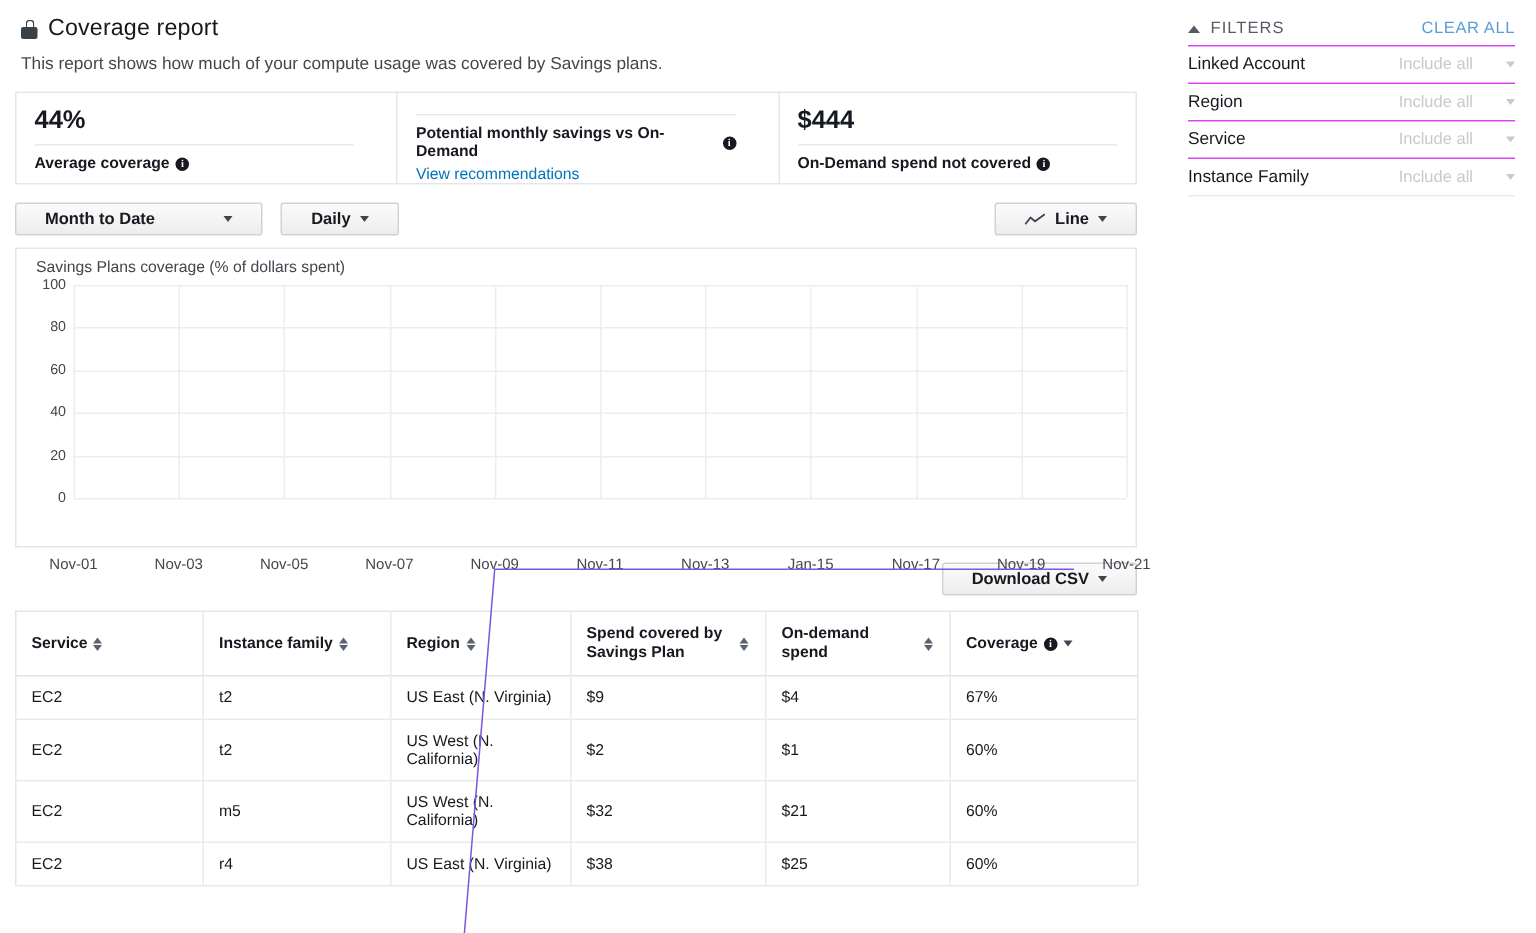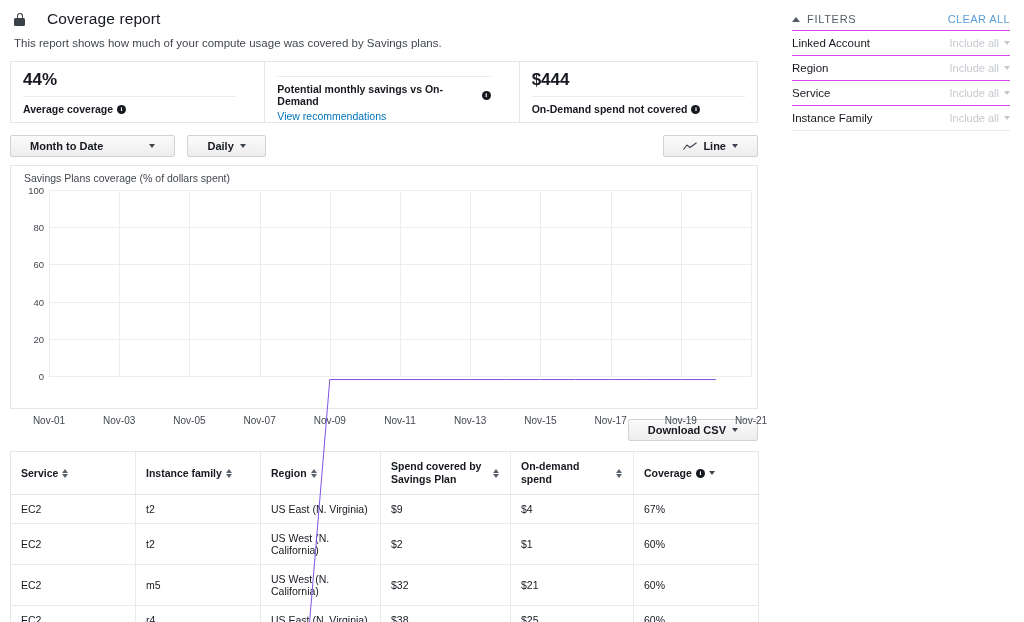--- a/index.html
+++ b/index.html
@@ -10,21 +10,21 @@
     font-family: "Liberation Sans", sans-serif;
     color: #16191f;
     overflow: hidden;
   }
   #root { position: relative; width: 1024px; height: 622px; }
 
   
   #main { position: absolute; left: 0; top: 0; width: 768px; height: 622px; }
 
   .page-head { padding: 10px 0 0 14px; }
-  .page-title-row { display: flex; align-items: center; gap: 22px; }
+  .page-title-row { display: flex; align-items: center; gap: 7px; }
   .lock-icon { display: inline-block; width: 11px; height: 13px; position: relative; }
   .lock-icon .shackle {
     position: absolute; left: 2.5px; top: 0; width: 6px; height: 6px;
     border: 1.6px solid #3b4149; border-bottom: none;
     border-radius: 3px 3px 0 0;
   }
   .lock-icon .body {
     position: absolute; left: 0; top: 5px; width: 11px; height: 8px;
     background: #3b4149; border-radius: 1.5px;
   }
@@ -74,21 +74,21 @@
   #granularity-select .caret { margin-left: auto; }
   #interval-select { margin-left: 8px; }
   #charttype-select { position: absolute; right: 0; top: 0; }
   .spark-icon { width: 14px; height: 9px; display: block; }
 
   
   .chart-panel {
     margin: 8px 10px 0 10px;
     border: 1px solid #e4e6e8;
     background: #fff;
-    height: 244px;
+    height: 200px;
     position: relative;
   }
   .chart-title {
     position: absolute; left: 13px; top: 6px;
     font-size: 10.5px; color: #42474e;
   }
   .plot { position: absolute; left: 38px; top: 24px; right: 6px; bottom: 32px; }
   .plot-bg { position: absolute; inset: 0; background: #fff; }
   .grid-line { position: absolute; background: #ededed; }
   .grid-h { left: 0; right: 0; height: 1px; }
@@ -168,21 +168,21 @@
   }
   .clear-all {
     font-size: 11px; color: #5b9dd9; letter-spacing: .4px; cursor: pointer;
   }
   .filter-row {
     display: flex; align-items: center; justify-content: space-between;
     height: 25px; border-top: 1px solid #d946ef;
     font-size: 11.5px; color: #16191f;
   }
   .filter-row .value {
-    display: inline-flex; align-items: center; gap: 5px;
+    display: inline-flex; align-items: center; gap: 22px;
     font-size: 11px; color: #c6cace; cursor: pointer;
   }
   .filter-row .value .caret {
     width: 0; height: 0;
     border-left: 3.5px solid transparent; border-right: 3.5px solid transparent;
     border-top: 4px solid #c6cace;
   }
   .filters-bottom-line { border-top: 1px solid #e8eaec; }
 </style>
 </head>
@@ -280,21 +280,21 @@
             <div class="ytick" style="top: 0%;">100</div>
           </div>
         <div id="xtick-layer">
             <div class="xtick" style="left: 0%;">Nov-01</div>
             <div class="xtick" style="left: 10%;">Nov-03</div>
             <div class="xtick" style="left: 20%;">Nov-05</div>
             <div class="xtick" style="left: 30%;">Nov-07</div>
             <div class="xtick" style="left: 40%;">Nov-09</div>
             <div class="xtick" style="left: 50%;">Nov-11</div>
             <div class="xtick" style="left: 60%;">Nov-13</div>
-            <div class="xtick" style="left: 70%;">Nov-15</div>
+            <div class="xtick" style="left: 70%;">Jan-15</div>
             <div class="xtick" style="left: 80%; text-align: right;">Nov-17</div>
             <div class="xtick" style="left: 90%;">Nov-19</div>
             <div class="xtick" style="left: 100%;">Nov-21</div>
           </div>
         <svg class="series-svg" id="series-svg" preserveAspectRatio="none" viewBox="0 0 100 100">
             <polyline points="0.000,100.000 5.000,100.000 10.000,100.000 15.000,100.000 20.000,100.000 25.000,100.000 30.000,100.000 35.000,87.000 40.000,27.000 45.000,27.000 50.000,27.000 55.000,27.000 60.000,27.000 65.000,27.000 70.000,27.000 75.000,27.000 80.000,27.000 85.000,27.000 90.000,27.000 95.000,27.000" fill="none" stroke="#7d55e0" stroke-width="1" vector-effect="non-scaling-stroke" stroke-linejoin="round"></polyline>
           </svg>
       </div>
     </div>
 

